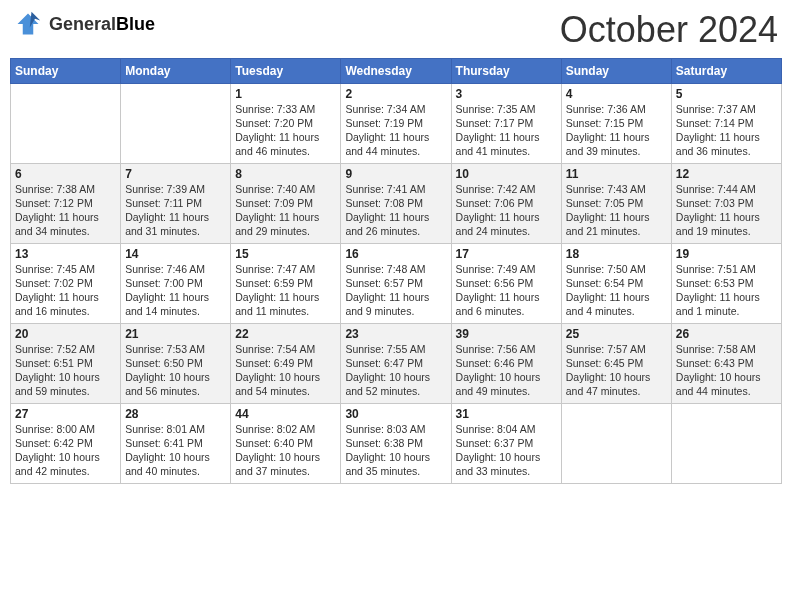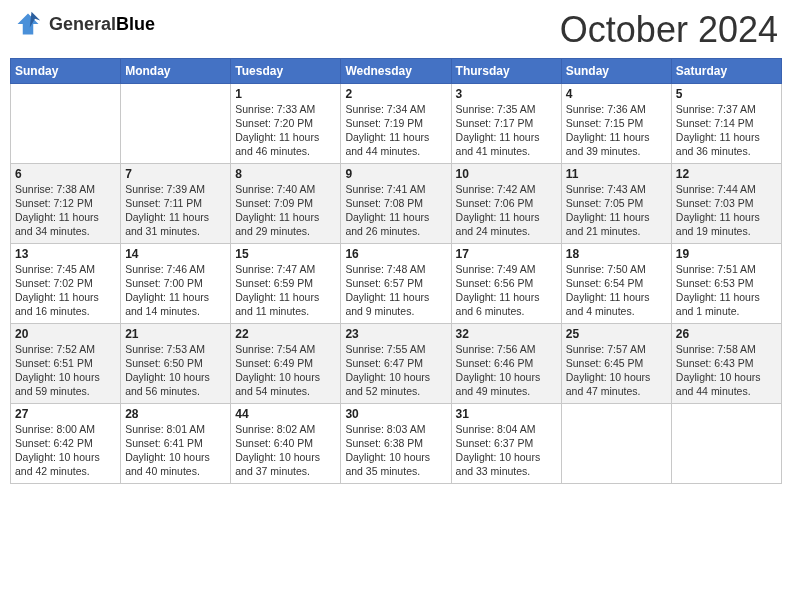--- a/index.html
+++ b/index.html
@@ -211,21 +211,21 @@
       </td>
         <td>
         <span class="day-number">22</span>
         <span class="day-info">Sunrise: 7:54 AM<br>Sunset: 6:49 PM<br>Daylight: 10 hours and 54 minutes.</span>
       </td>
         <td>
         <span class="day-number">23</span>
         <span class="day-info">Sunrise: 7:55 AM<br>Sunset: 6:47 PM<br>Daylight: 10 hours and 52 minutes.</span>
       </td>
         <td>
-        <span class="day-number">32</span>
+        <span class="day-number">39</span>
         <span class="day-info">Sunrise: 7:56 AM<br>Sunset: 6:46 PM<br>Daylight: 10 hours and 49 minutes.</span>
       </td>
         <td>
         <span class="day-number">25</span>
         <span class="day-info">Sunrise: 7:57 AM<br>Sunset: 6:45 PM<br>Daylight: 10 hours and 47 minutes.</span>
       </td>
         <td>
         <span class="day-number">26</span>
         <span class="day-info">Sunrise: 7:58 AM<br>Sunset: 6:43 PM<br>Daylight: 10 hours and 44 minutes.</span>
       </td>

